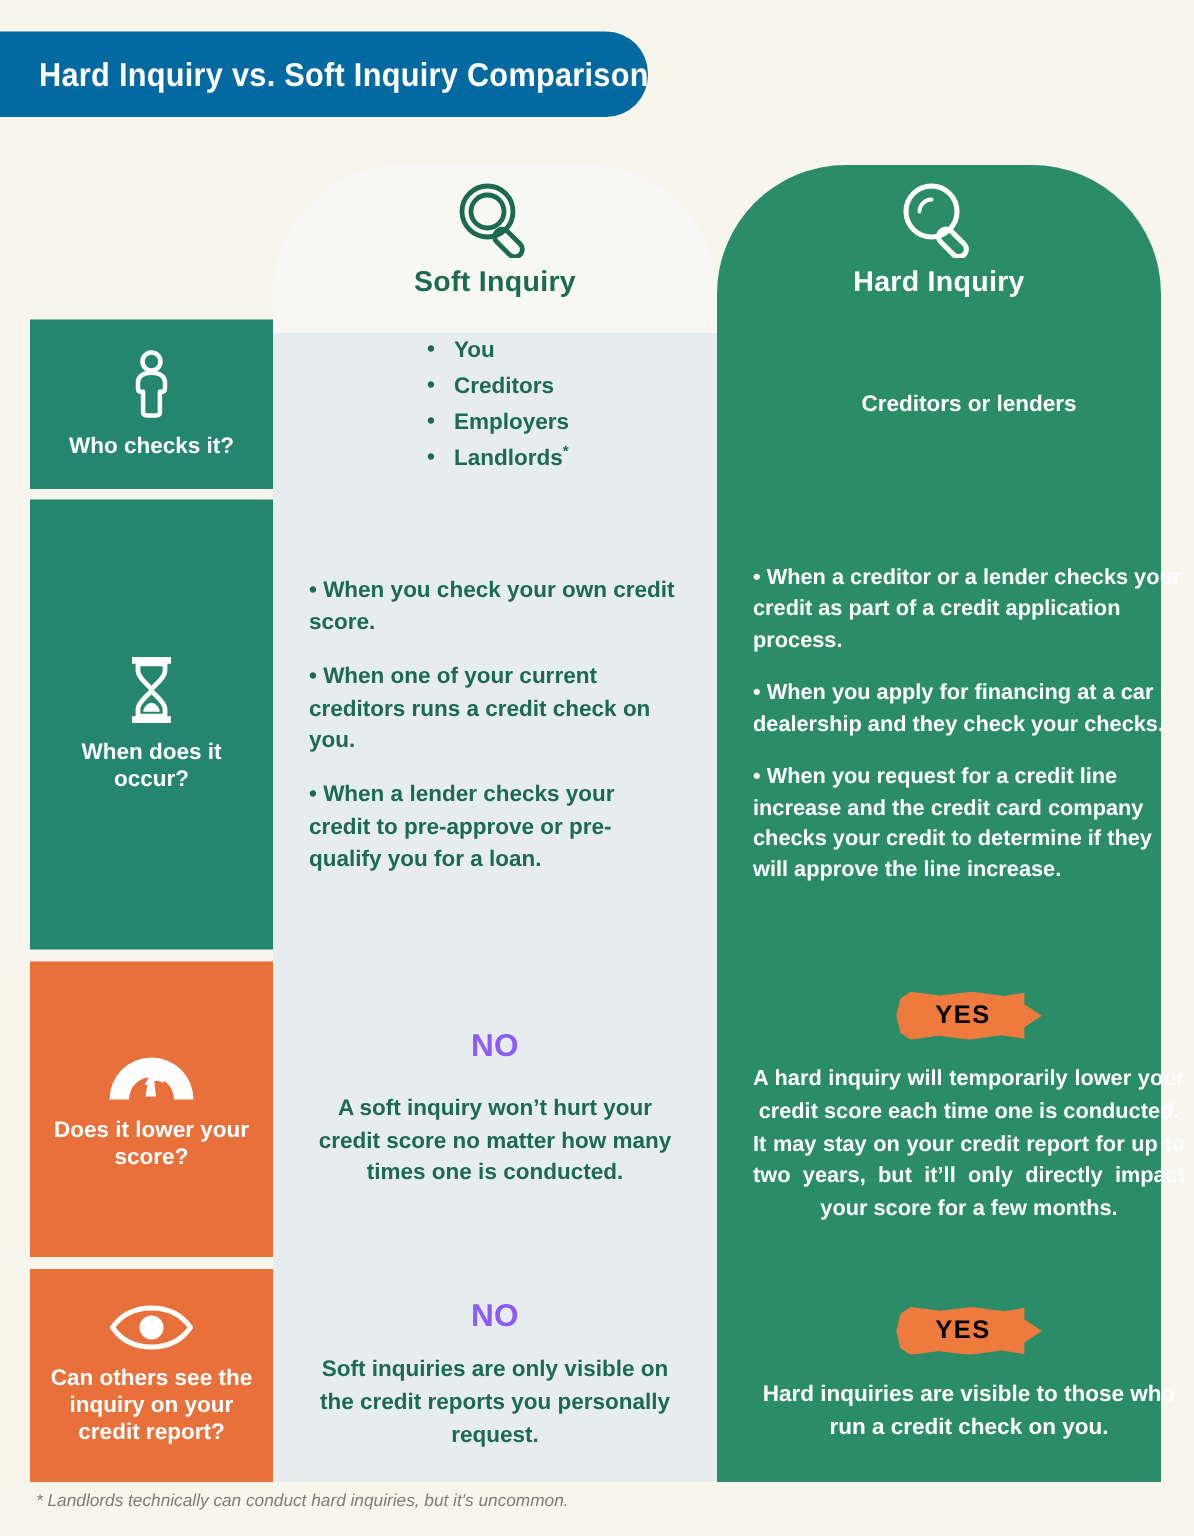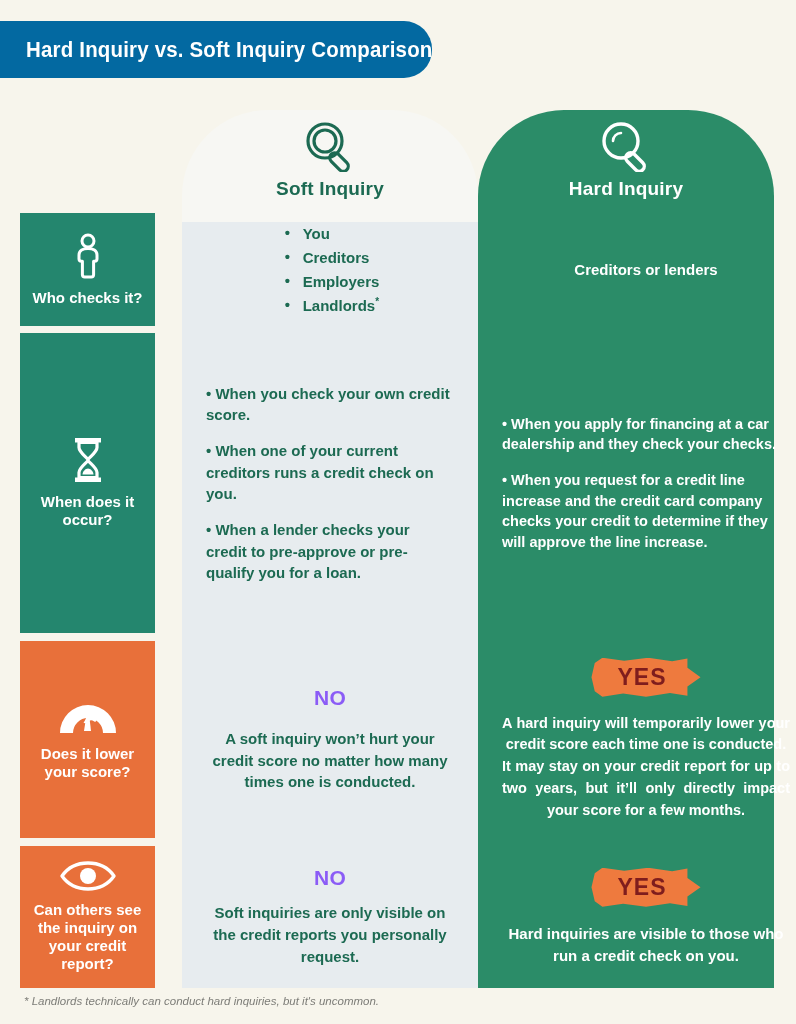--- a/index.html
+++ b/index.html
@@ -53,21 +53,21 @@
 
   
   .row{ position:absolute; left:0; width:796px; }
   #row1{ top:213px; height:113px; }
   #row2{ top:333px; height:300px; }
   #row3{ top:641px; height:197px; }
   #row4{ top:846px; height:142px; }
 
   
   .label-cell{
-    position:absolute; left:20px; width:135px; height:100%;
+    position:absolute; left:20px; width:162px; height:100%;
     display:flex; flex-direction:column; align-items:center; justify-content:center;
     text-align:center;
     color:#ffffff;
   }
   .label-cell.green{ background:#24866e; }
   .label-cell.orange{ background:#e8703a; }
   .label-cell .ic{ margin-bottom:10px; display:block; }
   .label-cell .lbl{
     font-family:"Liberation Sans Narrow","Liberation Sans",sans-serif;
     font-weight:700; font-size:15px; line-height:1.2; padding:0 8px;
@@ -107,22 +107,22 @@
   
   .no-txt{
     font-weight:700; font-size:21px; color:#8b5cf6;
     margin-bottom:18px; letter-spacing:.3px;
   }
   #row4 .no-txt{ margin-bottom:12px; }
 
   
   .yes-badge{
     position:relative; display:inline-block;
-    background:#ee7a3e; color:#7f1d1d;
-    font-weight:700; font-size:23px; letter-spacing:1px;
+    background:#ee7a3e; color:#000000;
+    font-weight:700; font-size:17px; letter-spacing:1px;
     padding:6px 34px 6px 26px;
     margin-bottom:16px;
     clip-path:polygon(3% 14%, 10% 0%, 30% 8%, 52% 0%, 74% 9%, 88% 2%, 88% 26%, 100% 50%,
                       88% 74%, 88% 98%, 72% 91%, 50% 100%, 29% 92%, 10% 100%, 3% 86%, 0% 50%);
   }
 
   .justified{ text-align:justify; text-align-last:center; font-size:14.5px; font-weight:600; line-height:1.5; }
   .justified + .justified{ }
 
   
@@ -207,20 +207,21 @@
     <div class="cell soft">
       <div class="pbul">
         <p>• When you check your own credit score.</p>
         <p>• When one of your current creditors runs a credit check on you.</p>
         <p>• When a lender checks your credit to pre-approve or pre-qualify you for a loan.</p>
       </div>
     </div>
 
     <div class="cell hard">
       <div class="pbul">
+        <p>• When a creditor or a lender checks your credit as part of a credit application process.</p>
         <p>• When you apply for financing at a car dealership and they check your checks.</p>
         <p>• When you request for a credit line increase and the credit card company checks your credit to determine if they will approve the line increase.</p>
       </div>
     </div>
   </div>
 
   <div class="row" id="row3">
     <div class="label-cell orange">
       <span class="ic">
         <svg width="62" height="36" viewBox="0 0 62 36">

